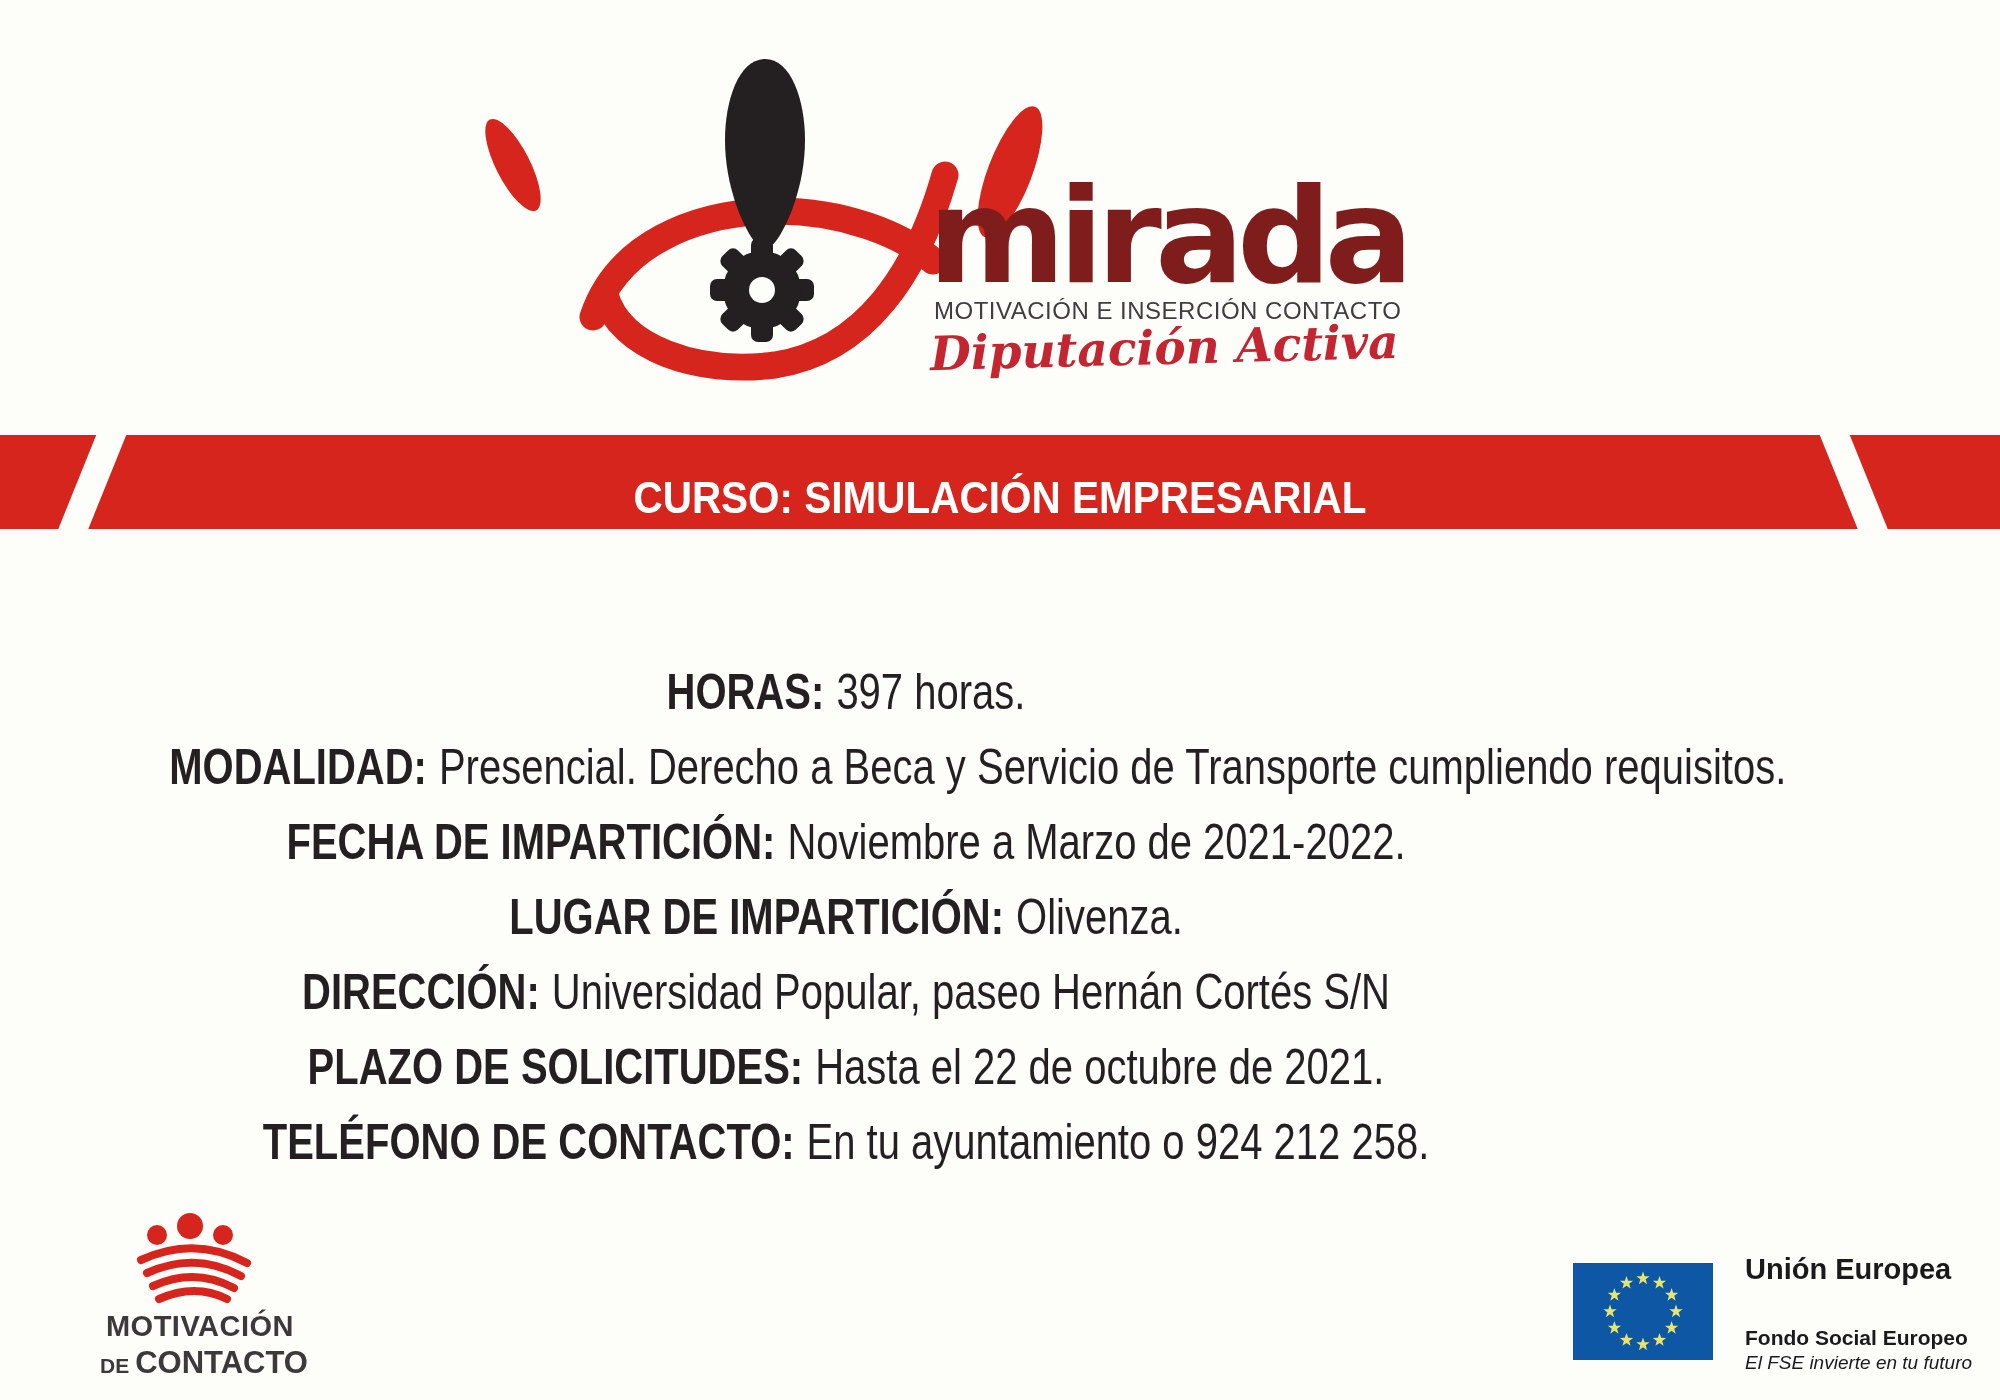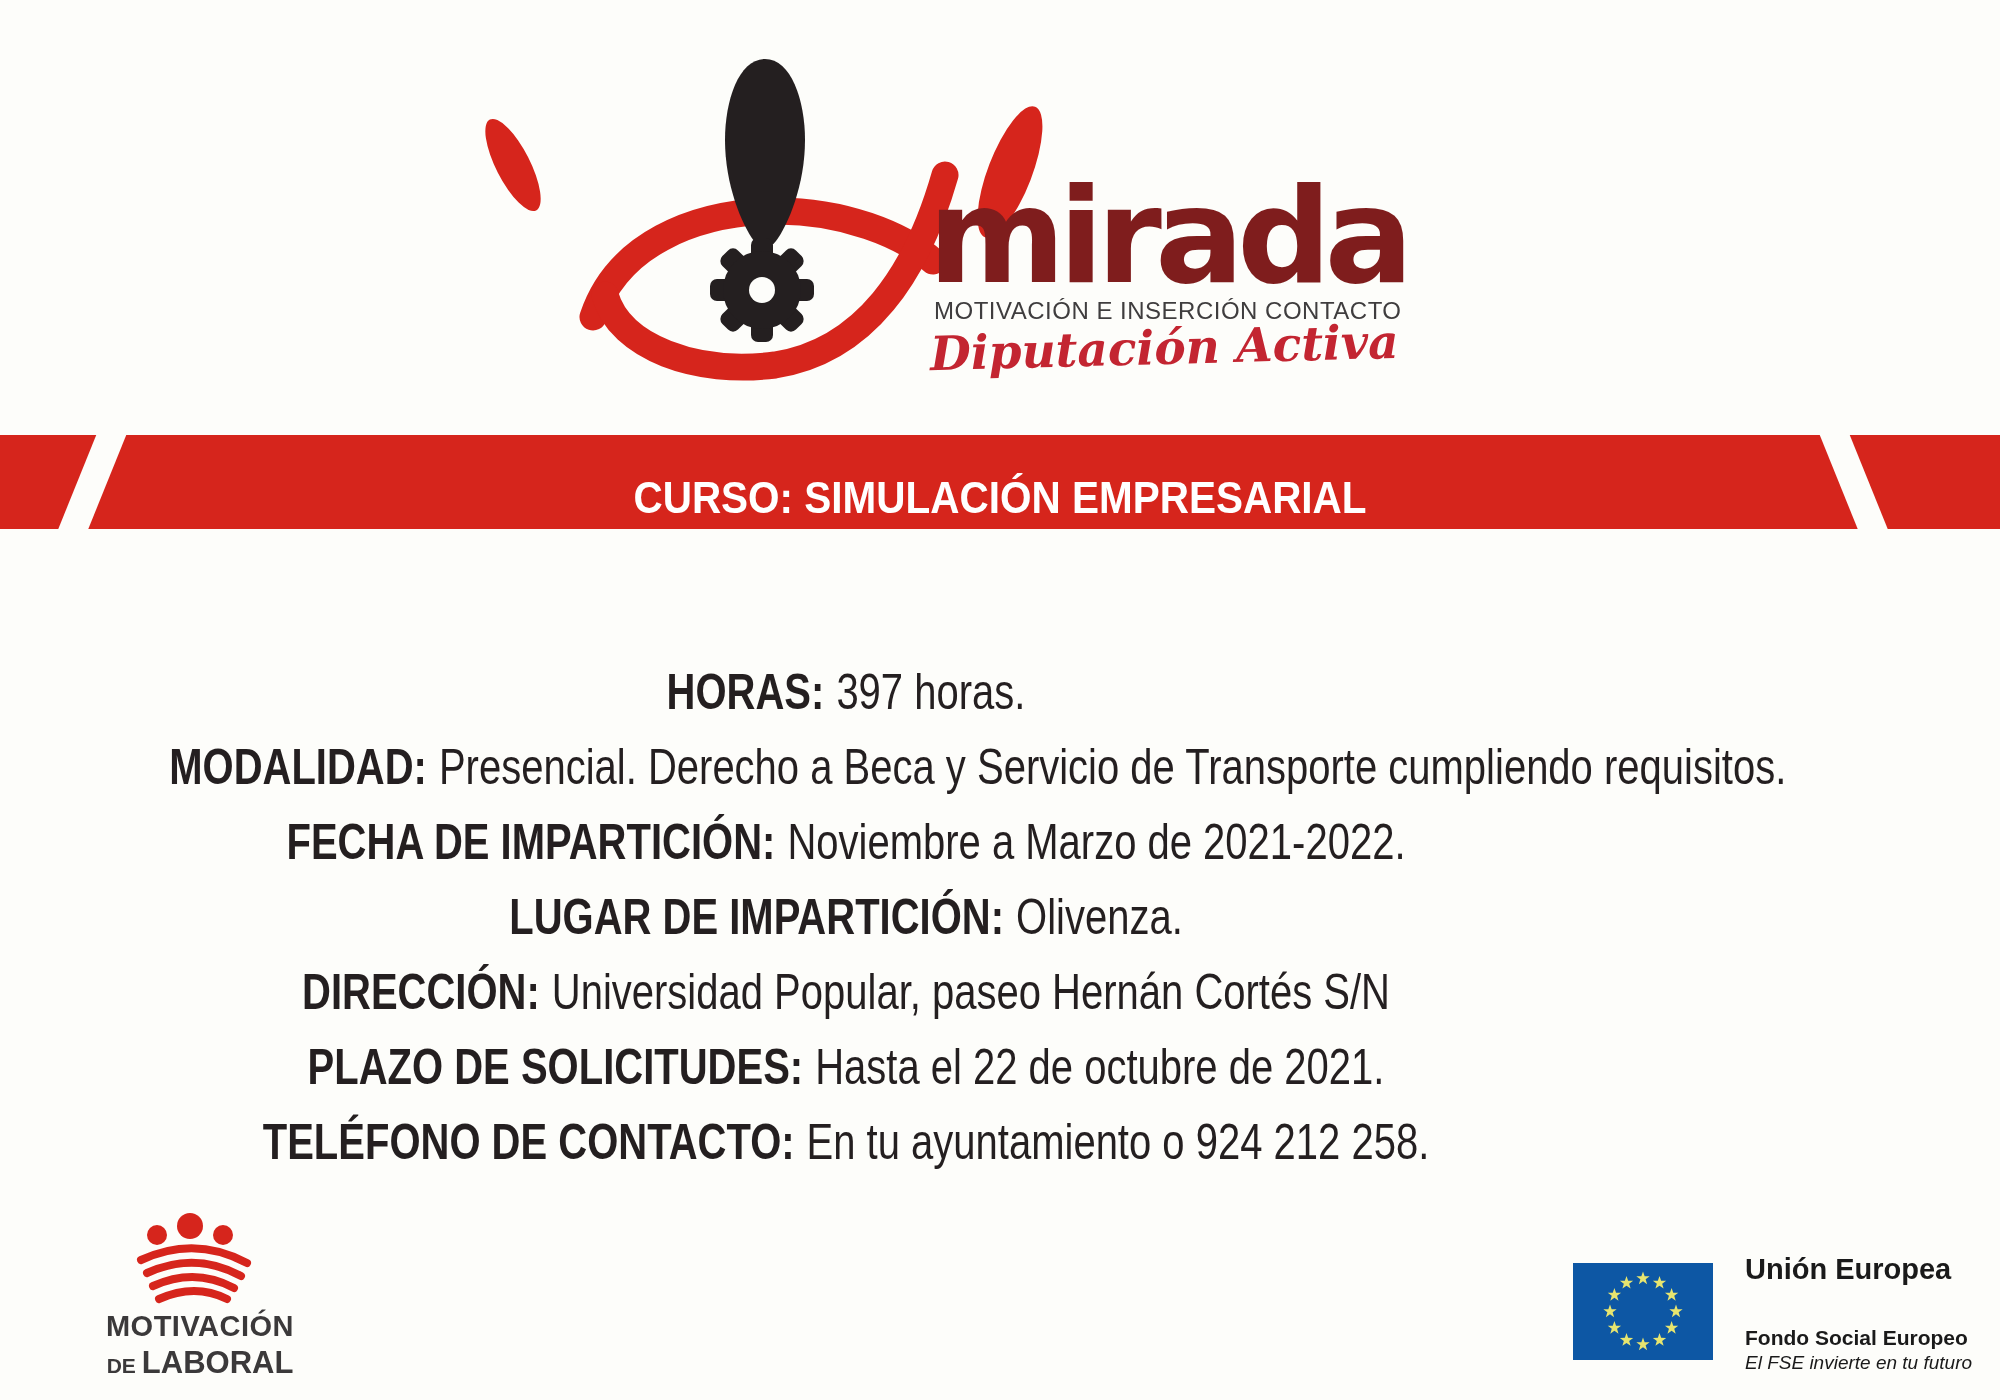--- a/index.html
+++ b/index.html
@@ -134,21 +134,21 @@
         <circle cx="123" cy="27" r="10"></circle>
       </g>
       <g fill="none" stroke="#d6251c" stroke-width="8" stroke-linecap="round">
         <path d="M 41 52 Q 95 27 147 55"></path>
         <path d="M 47 65 Q 95 43 141 68"></path>
         <path d="M 53 78 Q 95 59 134 80"></path>
         <path d="M 59 91 Q 95 75 127 91"></path>
       </g>
     </svg>
     <div class="dip-line1">MOTIVACIÓN</div>
-    <div class="dip-line2"><span class="small">DE</span><span>LABORAL</span></div>
+    <div class="dip-line2"><span class="small">DE</span><span>CONTACTO</span></div>
   </div>
 
   <svg class="eu-flag" viewBox="0 0 140 97" aria-hidden="true">
     <rect width="140" height="97" fill="#0d57a4"></rect>
     <g fill="#e7e56f">
       <path id="star" transform="translate(70,15.5)" d="M 0 -7 L 1.65 -2.27 L 6.66 -2.16 L 2.66 0.87 L 4.11 5.66 L 0 2.8 L -4.11 5.66 L -2.66 0.87 L -6.66 -2.16 L -1.65 -2.27 Z"></path>
       <use href="#star" x="16.5" y="4.4"></use>
       <use href="#star" x="28.6" y="16.5"></use>
       <use href="#star" x="33" y="33"></use>
       <use href="#star" x="28.6" y="49.5"></use>

